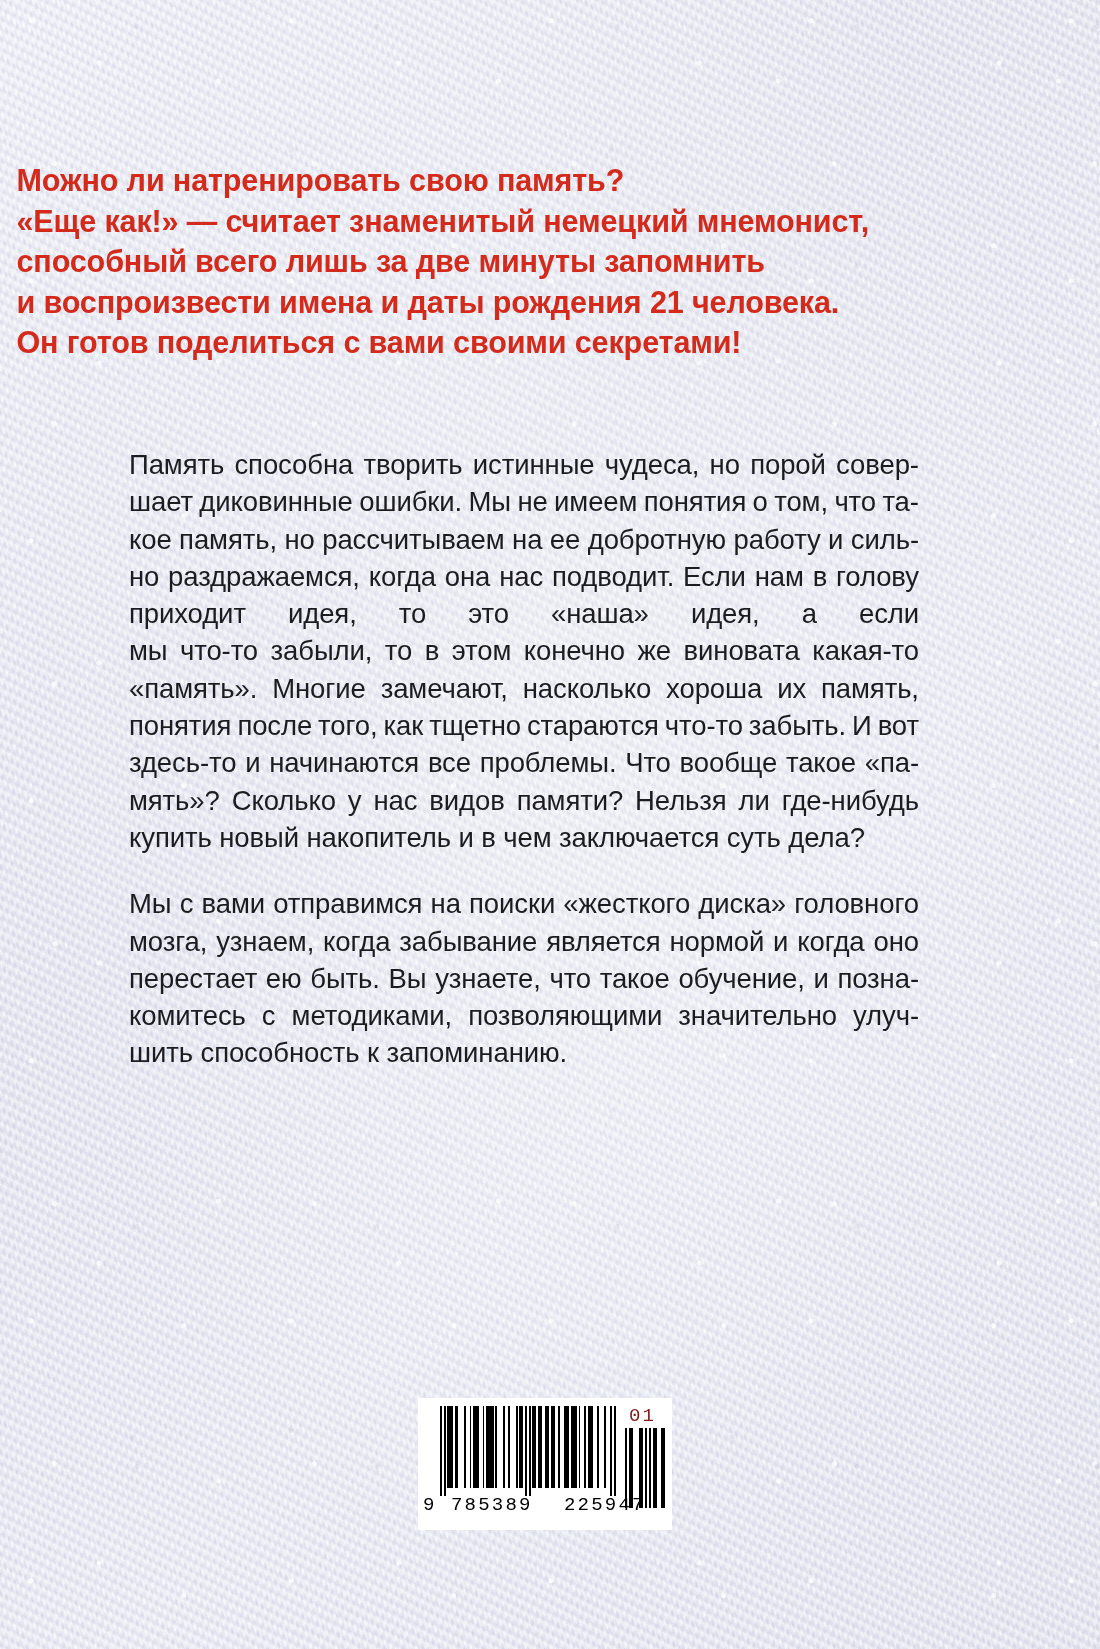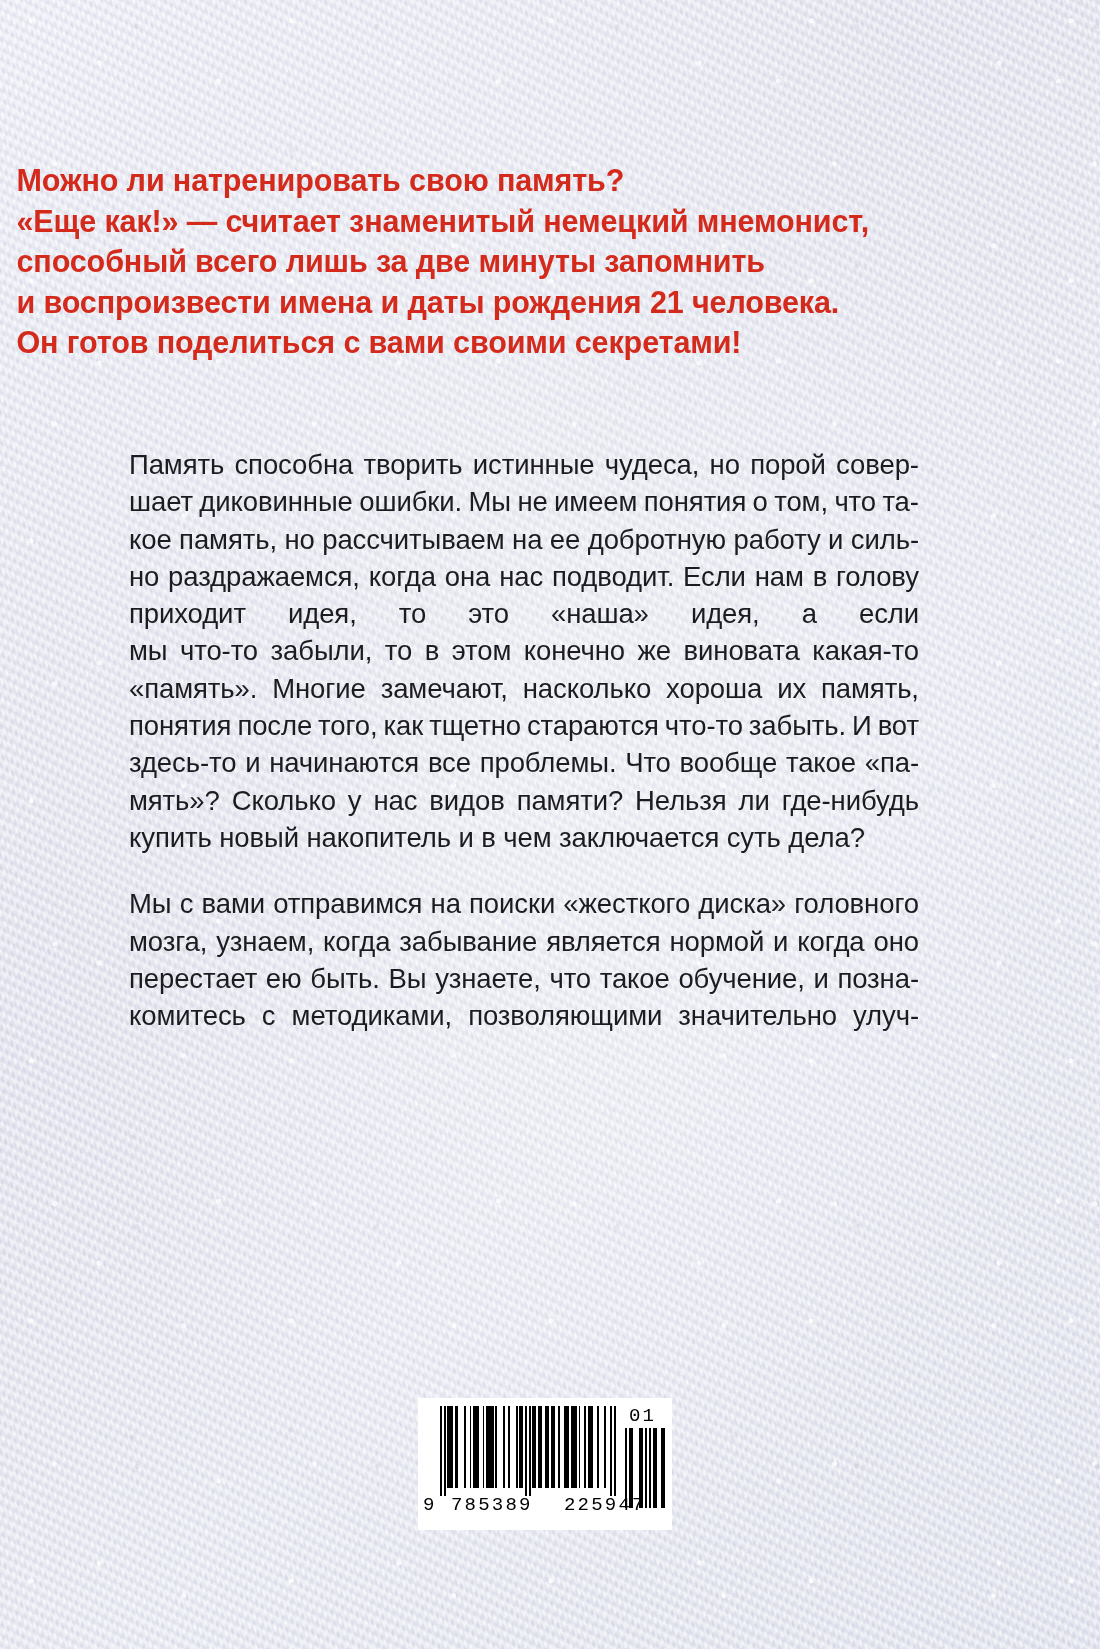--- a/index.html
+++ b/index.html
@@ -180,21 +180,21 @@
     width: 40px;
     height: 108px;
   }
   #bc-addon-num {
     position: absolute;
     left: 4px;
     top: 0px;
     font-family: "Liberation Mono", "DejaVu Sans Mono", monospace;
     font-size: 19px;
     letter-spacing: 2px;
-    color: #000000;
+    color: #7f1d1d;
     line-height: 20px;
   }
   #bc-addon-bars {
     position: absolute;
     left: 0;
     top: 22px;
     width: 40px;
     height: 80px;
     display: flex;
     align-items: flex-start;
@@ -373,20 +373,21 @@
           <span>позна-</span>
         </span>
       <span class="bline j">
           <span>комитесь</span>
           <span>с</span>
           <span>методиками,</span>
           <span>позволяющими</span>
           <span>значительно</span>
           <span>улуч-</span>
         </span>
+      <span class="bline last">шить способность к запоминанию.</span>
     </p>
 
   </div>
 
   <div id="barcode-block">
 
     <div id="bc-main">
       <div id="bc-bars">
           <i class="g" style="width: 1.853px;"></i>
           <i class="w" style="width: 1.853px;"></i>

